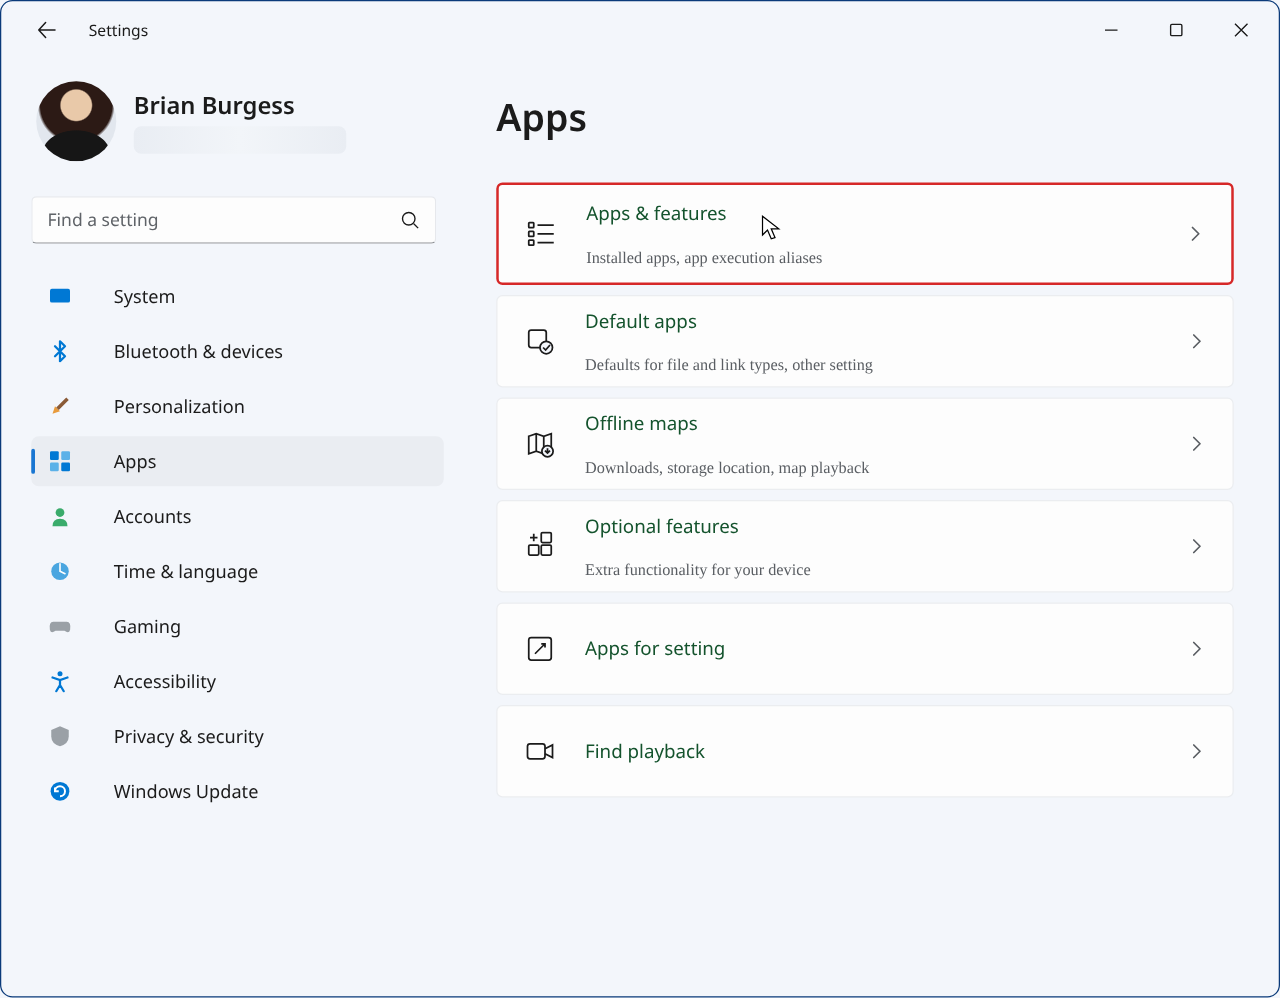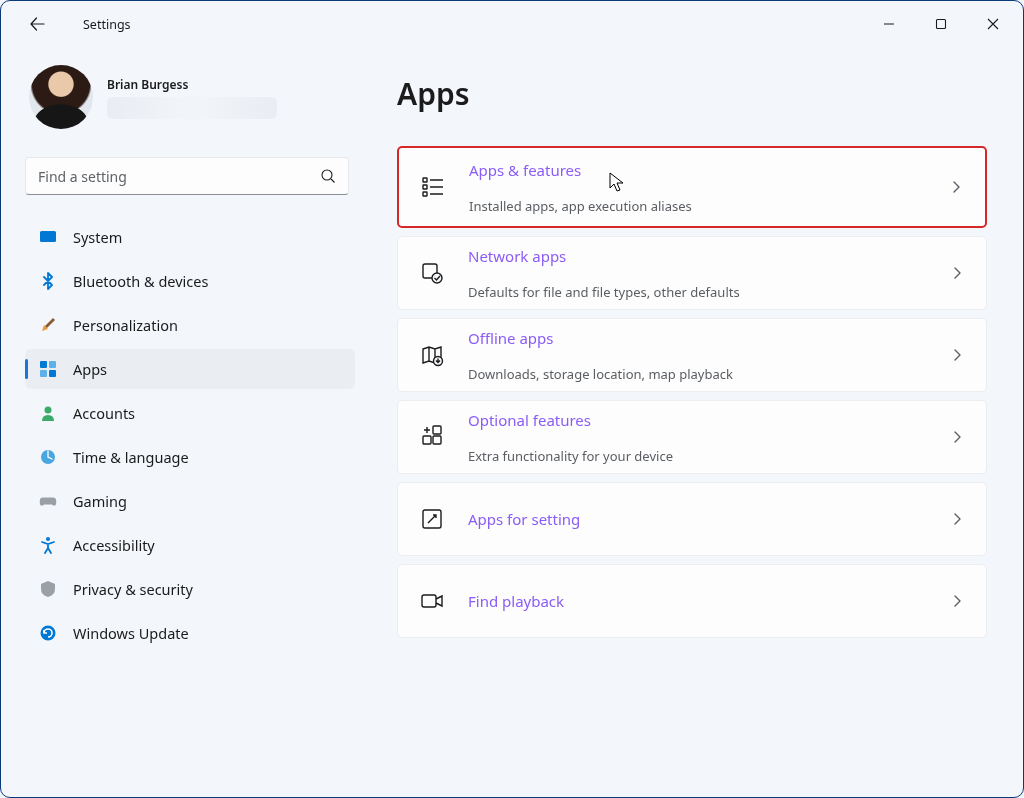--- a/index.html
+++ b/index.html
@@ -19,21 +19,21 @@
       padding: 0 4px 0 18px;
     }
     .back-btn {
       width: 36px; height: 36px;
       display: flex; align-items: center; justify-content: center;
       border-radius: 4px;
     }
     .title-text {
       font-size: 12.5px;
       color: #1b1b1b;
-      margin-left: 28px;
+      margin-left: 16px;
     }
     .win-ctrls {
       margin-left: auto;
       display: flex;
       height: 46px;
     }
     .win-btn {
       width: 52px;
       display: flex; align-items: center; justify-content: center;
     }
@@ -57,21 +57,21 @@
     .avatar {
       width: 64px; height: 64px; border-radius: 50%;
       background: radial-gradient(circle at 50% 30%, #e9c9a9 22%, #2c1a15 24% 52%, #e2e7ee 56%);
       position: relative; overflow: hidden; flex-shrink: 0;
     }
     .avatar::before { content:''; position:absolute; inset:0; background:
       radial-gradient(circle at 50% 34%, rgba(0,0,0,0) 14px, rgba(0,0,0,0) 14px),
       radial-gradient(ellipse 44px 30px at 50% 90%, #161616 60%, transparent 62%);
     }
     .profile-name {
-      font-size: 12px;
+      font-size: 19px;
       font-weight: 600;
       color: #1b1b1b;
     }
     .profile-sub {
       width: 170px; height: 22px;
       background: linear-gradient(90deg, #e9edf3, #f2f5f9, #e9edf3);
       border-radius: 6px;
       margin-top: 4px;
     }
 
@@ -90,21 +90,21 @@
       flex: 1; border: 0; outline: 0; background: transparent;
       font-size: 14px; color: #5f6368;
     }
     .search-box input::placeholder { color: #5f6368; }
     .search-icon { width: 16px; height: 16px; }
 
     .nav { display: flex; flex-direction: column; gap: 4px; width: 330px; }
     .nav-item {
       height: 40px;
       display: flex; align-items: center;
-      gap: 16px;
+      gap: 34px;
       border-radius: 6px;
       padding: 0 12px 0 14px;
       font-size: 14.5px;
       color: #1b1b1b;
       position: relative;
     }
     .nav-item.selected {
       background: #eaedf2;
     }
     .nav-item.selected::before {
@@ -143,22 +143,22 @@
     .card.highlighted {
       height: 82px;
       border: 2px solid #d62828;
     }
     .card-icon {
       width: 24px; height: 24px;
       display: flex; align-items: center; justify-content: center;
       flex-shrink: 0;
     }
     .card-text { flex: 1; min-width: 0; }
-    .card-title { font-size: 15px; color: #8b5cf6; }
-    .card-sub { font-size: 13px; color: #5a5e63; margin-top: 17px; }
+    .card-title { font-size: 15px; color: #14532d; }
+    .card-sub { font-size: 13px; color: #5a5e63; margin-top: 17px; font-family: Liberation Serif, serif; }
     .chevron { width: 14px; height: 14px; }
 
     .cursor {
       position: absolute;
       left: 608px; top: 171px;
       width: 16px; height: 22px;
       pointer-events: none;
     }
   </style>
 </head>
@@ -326,38 +326,38 @@
 
       <div class="card">
         <span class="card-icon">
             <svg width="24" height="24" viewBox="0 0 24 24" stroke="#1b1b1b" stroke-width="1.4" fill="none">
               <rect x="3" y="3" width="14" height="14" rx="2"></rect>
               <circle cx="17" cy="17" r="5" fill="#f3f6fb"></circle>
               <path d="M14.5 17 L16.5 19 L20 15" stroke="#1b1b1b"></path>
             </svg>
           </span>
         <div class="card-text">
-          <div class="card-title">Network apps</div>
-          <div class="card-sub">Defaults for file and file types, other defaults</div>
+          <div class="card-title">Default apps</div>
+          <div class="card-sub">Defaults for file and link types, other setting</div>
         </div>
         <svg class="chevron" viewBox="0 0 14 14">
             <path d="M5 2 L10 7 L5 12" stroke="#5a5e63" stroke-width="1.4" fill="none" stroke-linecap="round" stroke-linejoin="round"></path>
           </svg>
       </div>
 
       <div class="card">
         <span class="card-icon">
             <svg width="24" height="24" viewBox="0 0 24 24" stroke="#1b1b1b" stroke-width="1.4" fill="none">
               <path d="M3 6 L9 4 L15 6 L21 4 V18 L15 20 L9 18 L3 20 Z M9 4 V18 M15 6 V20"></path>
               <circle cx="18" cy="18" r="4.5" fill="#f3f6fb"></circle>
               <path d="M18 15.5 V19 M16 17.5 L18 19.5 L20 17.5" stroke="#1b1b1b"></path>
             </svg>
           </span>
         <div class="card-text">
-          <div class="card-title">Offline apps</div>
+          <div class="card-title">Offline maps</div>
           <div class="card-sub">Downloads, storage location, map playback</div>
         </div>
         <svg class="chevron" viewBox="0 0 14 14">
             <path d="M5 2 L10 7 L5 12" stroke="#5a5e63" stroke-width="1.4" fill="none" stroke-linecap="round" stroke-linejoin="round"></path>
           </svg>
       </div>
 
       <div class="card">
         <span class="card-icon">
             <svg width="24" height="24" viewBox="0 0 24 24" stroke="#1b1b1b" stroke-width="1.4" fill="none">

